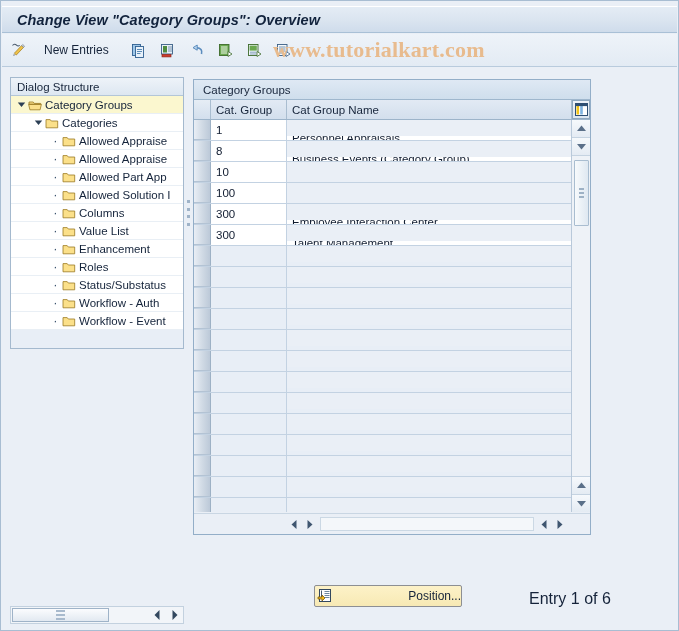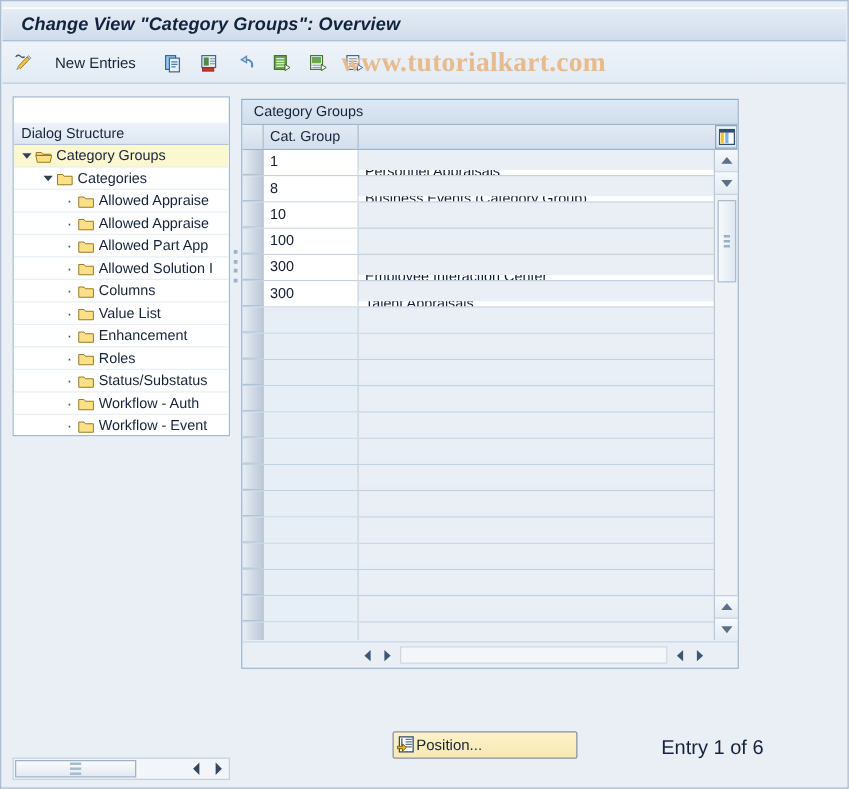--- a/index.html
+++ b/index.html
@@ -105,21 +105,20 @@
   .left-head {
     height: 18px;
     background: linear-gradient(to bottom, #eef3f9, #dde7f1);
     border-bottom: 1px solid #b3c6d8;
     display: flex;
     align-items: center;
     padding-left: 6px;
     box-sizing: border-box;
     font-size: 11.5px;
     color: #16243a;
-    margin-top: 20px;
   }
   .tree {
     position: relative;
     height: 252px;
     background: #ffffff;
     overflow: hidden;
   }
   .tree-row {
     height: 18px;
     display: flex;
@@ -352,24 +351,23 @@
     border: 1px solid #8d8f93;
     border-radius: 2px;
     display: flex;
     align-items: center;
     box-sizing: border-box;
     cursor: pointer;
   }
   .footer-btn .fb-icon { margin-left: 2px; display: flex; align-items: center; }
   .footer-btn .fb-label {
     flex: 1 1 auto;
-    text-align: left;
+    text-align: right;
     font-size: 12px;
     color: #15233a;
-    padding-right: 14px;
   }
   .entry-text {
     position: absolute;
     left: 528px; top: 589px;
     font-size: 16px;
     color: #15233a;
     white-space: nowrap;
   }
 
   
@@ -637,20 +635,21 @@
   </div>
 
   <div class="table-panel">
     <div class="tp-caption">Category Groups</div>
 
     <div class="grid-wrap">
 
       <div class="col-head">
         <div class="ch-sel"></div>
         <div class="ch-cell c1">Cat. Group</div>
+        <div class="ch-cell c2">Cat Group Name</div>
         <div style="flex:1 1 auto"></div>
         <div class="ch-config">
           <span>
             <svg class="icon-svg" width="13" height="13" viewBox="0 0 13 13">
               <rect x="0.5" y="0.5" width="12" height="12" fill="#ffffff" stroke="#2e4f73" stroke-width="1"></rect>
               <rect x="1.5" y="3" width="2.6" height="8.5" fill="#f2c318"></rect>
               <rect x="5.2" y="3" width="2.6" height="8.5" fill="#7fb3e0"></rect>
               <rect x="8.9" y="3" width="2.6" height="8.5" fill="#ffffff"></rect>
               <rect x="0.5" y="0.5" width="12" height="2.6" fill="#2e4f73"></rect>
             </svg>
@@ -678,21 +677,21 @@
             <div class="cell c1">100</div>
           </div>
           <div class="row">
             <div class="rsel"></div>
             <div class="cell c1">300</div>
             <div class="cell c2">Employee Interaction Center</div>
           </div>
           <div class="row">
             <div class="rsel"></div>
             <div class="cell c1">300</div>
-            <div class="cell c2">Talent Appraisals</div>
+            <div class="cell c2">Talent Management</div>
           </div>
           <div class="row empty">
             <div class="rsel"></div>
             <div class="cell c1"></div>
             <div class="cell c2"></div>
           </div>
           <div class="row empty">
             <div class="rsel"></div>
             <div class="cell c1"></div>
             <div class="cell c2"></div>

